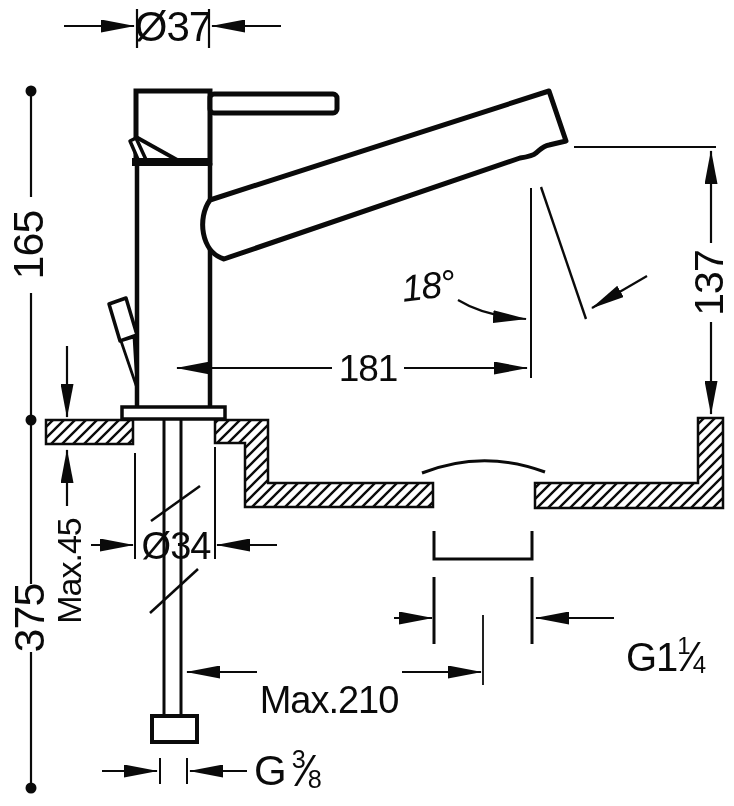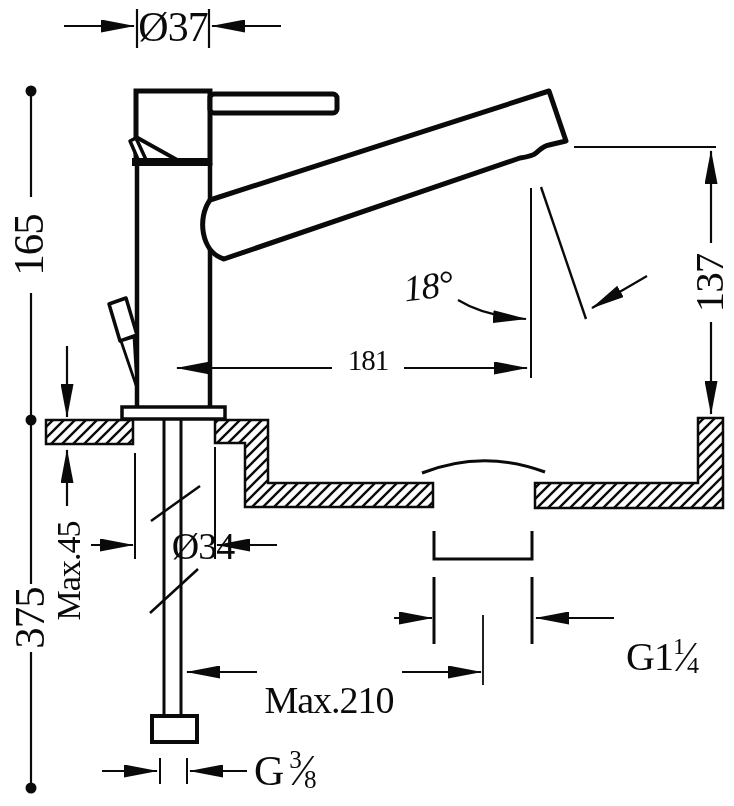--- a/index.html
+++ b/index.html
@@ -1,17 +1,17 @@
 <!DOCTYPE html>
 <html><head>
 <meta charset="utf-8">
 <style>
   html,body{margin:0;padding:0;background:#fff;}
   .canvas{position:relative;width:734px;height:806px;background:#ffffff;overflow:hidden;
-          font-family:Liberation Serif, serif;}
+          font-family:Liberation Sans, sans-serif;}
   .drawing-svg{position:absolute;left:0;top:0;}
   .dim-label{position:absolute;color:#0a0a0a;white-space:nowrap;line-height:1;
              letter-spacing:-1px;transform:translate(-50%,-50%);}
   .rot{transform:translate(-50%,-50%) rotate(-90deg);}
   .ital{font-style:italic;transform:translate(-50%,-50%) rotate(-7deg);}
   .thread-label{transform:translate(0,-50%);display:inline-flex;align-items:center;}
   .frac-num{font-size:0.60em;position:relative;top:-0.45em;letter-spacing:0;}
   .frac-slash{font-size:1.05em;margin:0 -0.06em;letter-spacing:0;}
   .frac-den{font-size:0.60em;position:relative;top:0.34em;letter-spacing:0;}
 </style>
@@ -155,23 +155,23 @@
   <div class="dim-label rot" style="left:28px;top:245px;font-size:43px;">165</div>
 
   <div class="dim-label rot" style="left:29px;top:618px;font-size:43px;">375</div>
 
   <div class="dim-label rot" style="left:69px;top:571px;font-size:34px;">Max.45</div>
 
   <div class="dim-label rot" style="left:709px;top:283px;font-size:41px;">137</div>
 
   <div class="dim-label ital" style="left:428px;top:286px;font-size:37px;">18°</div>
 
-  <div class="dim-label" style="left:368px;top:360px;font-size:29px;">181</div>
+  <div class="dim-label" style="left:368px;top:368px;font-size:37px;">181</div>
 
-  <div class="dim-label" style="left:176px;top:546px;font-size:38px;margin-left:27px;">Ø34</div>
+  <div class="dim-label" style="left:176px;top:546px;font-size:38px;">Ø34</div>
 
   <div class="dim-label" style="left:329px;top:700px;font-size:38px;">Max.210</div>
 
   <div class="dim-label thread-label" style="left:626px;top:657px;font-size:40px;">
     <span>G1</span>
       <span class="frac-num">1</span>
       <span class="frac-slash">⁄</span>
       <span class="frac-den">4</span>
   </div>
 

